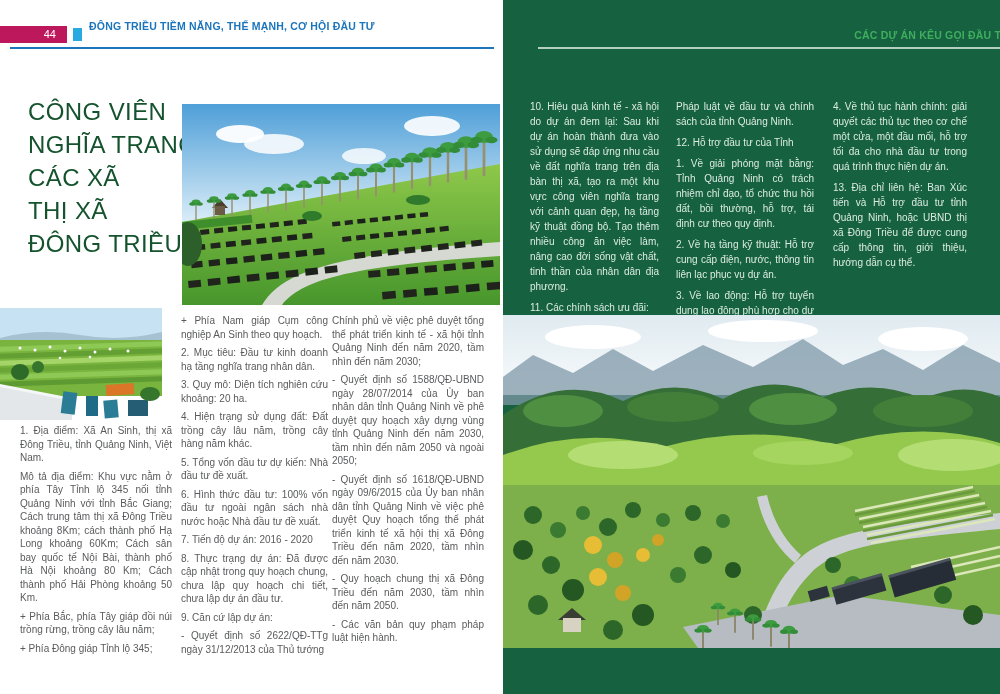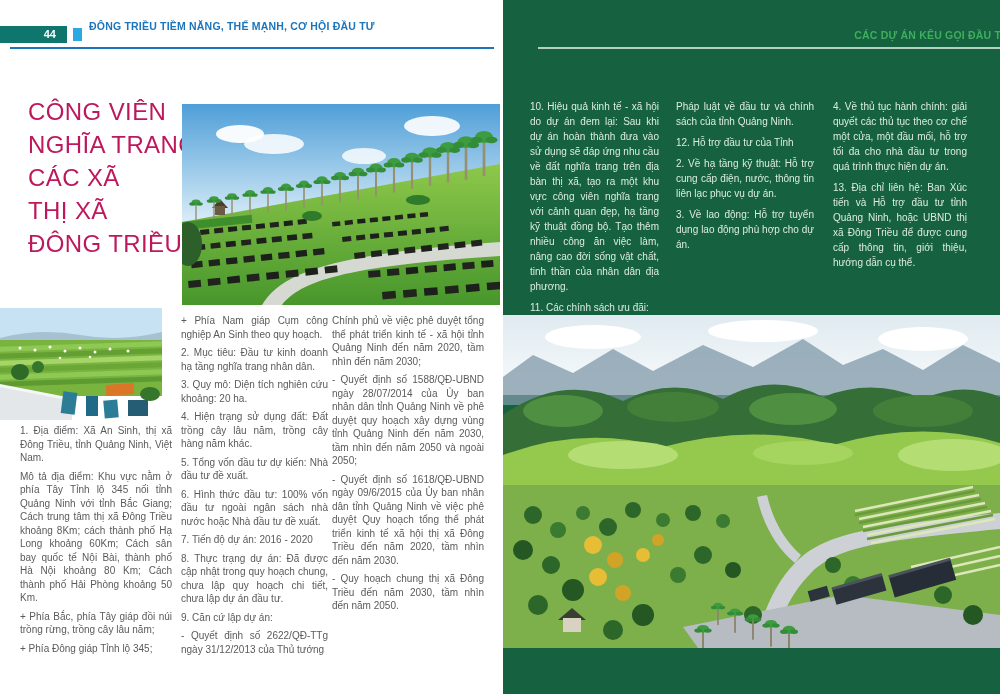--- a/index.html
+++ b/index.html
@@ -7,21 +7,21 @@
   body {
     width: 1000px; height: 694px;
     font-family: "Liberation Sans", sans-serif;
     background: #ffffff;
   }
   #spread { position: relative; width: 1000px; height: 694px; overflow: hidden; background: #ffffff; }
 
   
   .badge-left {
     position: absolute; left: 0; top: 26px; width: 67px; height: 17px;
-    background: #0f766e; color: #fff; font-size: 11px; font-weight: bold;
+    background: #be185d; color: #fff; font-size: 11px; font-weight: normal;
     line-height: 17px; text-align: right; padding-right: 11px;
   }
   .sq-cyan { position: absolute; left: 73px; top: 28px; width: 9px; height: 13px; background: #29abe2; }
   .hdr-left-title {
     position: absolute; left: 89px; top: 20px;
     font-size: 10.5px; font-weight: bold; color: #1b75bc; letter-spacing: 0.2px; white-space: nowrap;
   }
   .hdr-left-line { position: absolute; left: 10px; top: 47px; width: 484px; height: 2px; background: #1b75bc; }
 
   
@@ -34,21 +34,21 @@
   .badge-right {
     position: absolute; right: 0; top: 26px; width: 47px; height: 17px;
     background: #2e9153; color: #fff; font-size: 11px; font-weight: normal;
     line-height: 17px; padding-left: 15px;
   }
   .hdr-right-line { position: absolute; left: 35px; right: 10px; top: 47px; height: 2px; background: #cfe3d6; opacity: 0.85; }
 
   
   .project-title {
     position: absolute; left: 28px; top: 95px;
-    color: #be185d; font-size: 24px; line-height: 33px;
+    color: #14532d; font-size: 24px; line-height: 33px;
     font-weight: 300; letter-spacing: 0.4px;
   }
 
   
   .body-col { position: absolute; font-size: 10px; line-height: 13.5px; text-align: justify; color: #595a5c; }
   .body-col p { margin: 0 0 5px; }
   #col1 { left: 20px;  top: 424px; width: 152px; }
   #col2 { left: 181px; top: 314px; width: 147px; }
   #col3 { left: 332px; top: 314px; width: 152px; }
 
@@ -205,38 +205,40 @@
     <p>7. Tiến độ dự án: 2016 - 2020</p>
     <p>8. Thực trạng dự án: Đã được cập nhật trong quy hoạch chung, chưa lập quy hoạch chi tiết, chưa lập dự án đầu tư.</p>
     <p>9. Căn cứ lập dự án:</p>
     <p>- Quyết định số 2622/QĐ-TTg ngày 31/12/2013 của Thủ tướng</p>
   </div>
   <div id="col3" class="body-col">
     <p>Chính phủ về việc phê duyệt tổng thể phát triển kinh tế - xã hội tỉnh Quảng Ninh đến năm 2020, tầm nhìn đến năm 2030;</p>
     <p>- Quyết định số 1588/QĐ-UBND ngày 28/07/2014 của Ủy ban nhân dân tỉnh Quảng Ninh về phê duyệt quy hoạch xây dựng vùng tỉnh Quảng Ninh đến năm 2030, tầm nhìn đến năm 2050 và ngoài 2050;</p>
     <p>- Quyết định số 1618/QĐ-UBND ngày 09/6/2015 của Ủy ban nhân dân tỉnh Quảng Ninh về việc phê duyệt Quy hoạch tổng thể phát triển kinh tế xã hội thị xã Đông Triều đến năm 2020, tầm nhìn đến năm 2030.</p>
     <p>- Quy hoạch chung thị xã Đông Triều đến năm 2030, tầm nhìn đến năm 2050.</p>
+    <p>- Các văn bản quy phạm pháp luật hiện hành.</p>
   </div>
 
   <div class="page-right">
     <div class="hdr-right-title">CÁC DỰ ÁN KÊU GỌI ĐẦU TƯ</div>
     <div class="sq-green"></div>
     <div class="badge-right">
       <span>45</span>
     </div>
     <div class="hdr-right-line"></div>
 
     <div id="col4" class="body-col-dark">
       <p>10. Hiệu quả kinh tế - xã hội do dự án đem lại: Sau khi dự án hoàn thành đưa vào sử dụng sẽ đáp ứng nhu cầu về đất nghĩa trang trên địa bàn thị xã, tạo ra một khu vực công viên nghĩa trang với cảnh quan đẹp, hạ tầng kỹ thuật đồng bộ. Tạo thêm nhiều công ăn việc làm, nâng cao đời sống vật chất, tinh thần của nhân dân địa phương.</p>
       <p>11. Các chính sách ưu đãi:</p>
       <p>Thực hiện theo quy định của</p>
     </div>
     <div id="col5" class="body-col-dark">
       <p>Pháp luật về đầu tư và chính sách của tỉnh Quảng Ninh.</p>
       <p>12. Hỗ trợ đầu tư của Tỉnh</p>
+      <p>1. Về giải phóng mặt bằng: Tỉnh Quảng Ninh có trách nhiệm chỉ đạo, tổ chức thu hồi đất, bồi thường, hỗ trợ, tái định cư theo quy định.</p>
       <p>2. Về hạ tầng kỹ thuật: Hỗ trợ cung cấp điện, nước, thông tin liên lạc phục vụ dự án.</p>
       <p>3. Về lao động: Hỗ trợ tuyển dụng lao động phù hợp cho dự án.</p>
     </div>
     <div id="col6" class="body-col-dark">
       <p>4. Về thủ tục hành chính: giải quyết các thủ tục theo cơ chế một cửa, một đầu mối, hỗ trợ tối đa cho nhà đầu tư trong quá trình thực hiện dự án.</p>
       <p>13. Địa chỉ liên hệ: Ban Xúc tiến và Hỗ trợ đầu tư tỉnh Quảng Ninh, hoặc UBND thị xã Đông Triều để được cung cấp thông tin, giới thiệu, hướng dẫn cụ thể.</p>
     </div>
 
     <div id="img-master" class="photo">
       <svg viewBox="0 0 497 333" preserveAspectRatio="none">

